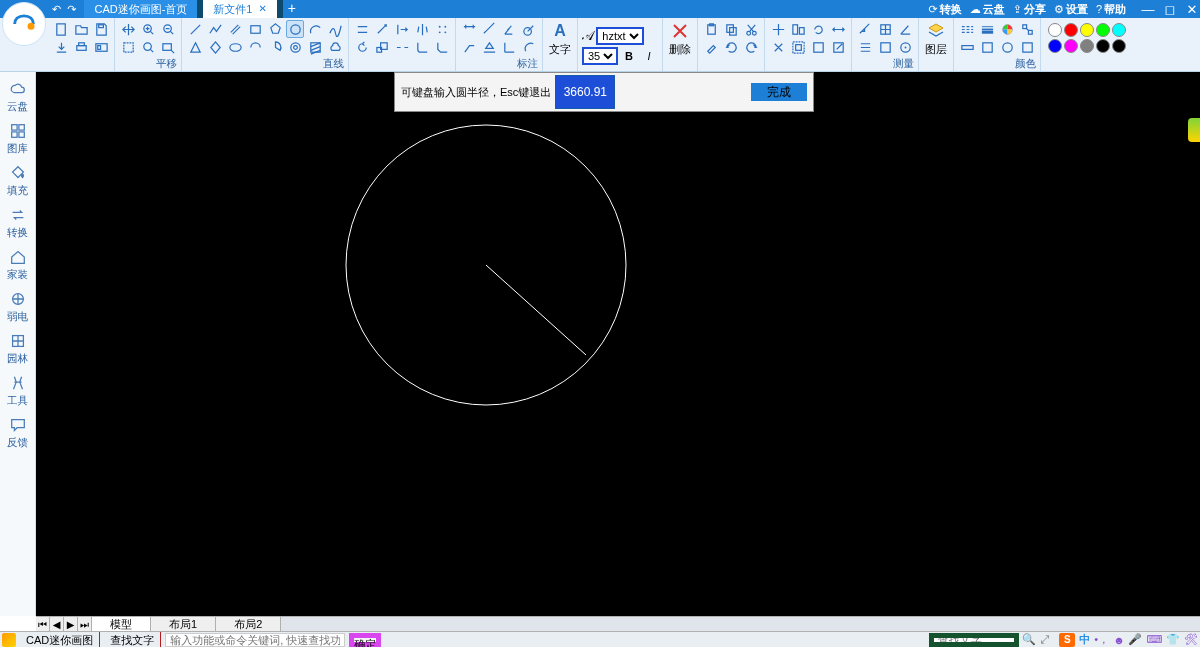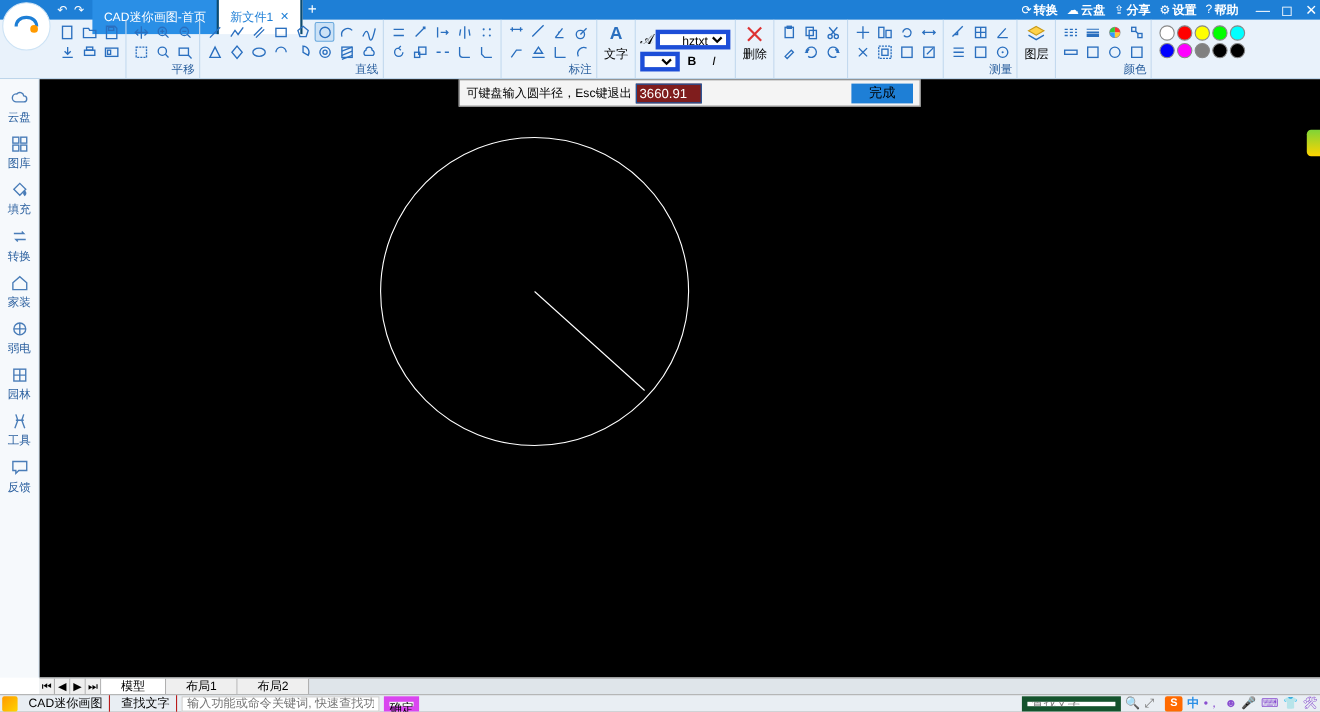--- a/index.html
+++ b/index.html
@@ -5,61 +5,61 @@
 * { margin:0; padding:0; box-sizing:border-box; font-family:"Microsoft YaHei","SimSun",sans-serif; font-size:11px; }
 body { width:1200px; height:647px; background:#fff; overflow:hidden; position:relative; }
 
 
 .titlebar { height:18px; background:#1e7fd6; display:flex; align-items:center; color:#fff; }
 .logo { width:44px; height:44px; background:#fff; border-radius:50%; position:absolute; left:2px; top:2px; display:flex; align-items:center; justify-content:center; z-index:10; border:1px solid #cde3f5; }
 .logo svg { width:28px; height:28px; }
 .titlebar .nav-arrows { margin-left:50px; display:flex; gap:2px; }
 .titlebar .nav-arrows span { cursor:pointer; padding:0 2px; }
 .titlebar .tabs { display:flex; margin-left:6px; height:18px; }
-.titlebar .tab { padding:0 10px; height:31px; line-height:18px; background:#2a8fe6; color:#fff; border-right:2px solid #0c4a6e; display:flex; align-items:center; gap:6px; cursor:pointer; }
+.titlebar .tab { padding:0 10px; height:18px; line-height:18px; background:#2a8fe6; color:#fff; border-right:6px solid #0c4a6e; display:flex; align-items:center; gap:6px; cursor:pointer; }
 .titlebar .tab.active { background:#fff; color:#1e7fd6; }
 .titlebar .tab .close { font-size:10px; }
 .titlebar .add-tab { width:18px; text-align:center; cursor:pointer; color:#fff; font-size:14px; line-height:16px; }
 .titlebar .spacer { flex:1; }
 .titlebar .right-menu { display:flex; gap:8px; align-items:center; padding-right:4px; }
 .titlebar .right-menu span { display:flex; align-items:center; gap:2px; cursor:pointer; font-size:11px; }
 .titlebar .win-btns { display:flex; gap:6px; margin-left:10px; }
 .titlebar .win-btns span { cursor:pointer; font-size:13px; width:16px; text-align:center; }
 
 
 .ribbon { height:54px; background:#e9f2fb; border-bottom:1px solid #b8d2e8; display:flex; align-items:stretch; padding-left:48px; }
 .ribbon .group { border-right:1px solid #c3d9ee; padding:2px 4px 0 4px; display:flex; flex-direction:column; }
 .ribbon .group .row { display:flex; gap:2px; }
 .ribbon .group .label { font-size:10.5px; color:#2a5f9e; text-align:right; margin-top:1px; line-height:13px; }
 .ribbon .btn { width:18px; height:18px; display:flex; align-items:center; justify-content:center; cursor:pointer; border:1px solid transparent; border-radius:2px; }
 .ribbon .btn.active { background:#cce2f6; border-color:#6aa9dd; }
 .ribbon .btn svg { width:15px; height:15px; }
 .ribbon .vgroup { display:flex; flex-direction:column; align-items:center; justify-content:flex-start; padding:2px 6px 0 6px; border-right:1px solid #c3d9ee; }
 .ribbon .vgroup .big-icon { width:20px; height:22px; display:flex; flex-direction:column; align-items:center; justify-content:center; }
-.ribbon select { height:18px; font-size:11px; border:4px solid #1d4ed8; background:#fff;padding-left:16px; }
+.ribbon select { height:18px; font-size:11px; border:2px solid #1d4ed8; background:#fff; }
 .ribbon .font-row { display:flex; gap:2px; align-items:center; }
 .ribbon .color-swatch { width:14px; height:14px; border-radius:50%; cursor:pointer; display:inline-block; margin:1px; }
 
 
 .colors { display:flex; flex-direction:column; padding:4px 6px 0 6px; }
 .colors .crow { display:flex; }
 
 
 .sidebar { position:absolute; left:0; top:72px; width:36px; bottom:31px; background:#f6f9fc; border-right:1px solid #cde0ef; display:flex; flex-direction:column; align-items:center; padding-top:6px; gap:4px; }
 .sidebar .sitem { width:32px; display:flex; flex-direction:column; align-items:center; cursor:pointer; padding:2px 0; color:#2a5f9e; gap:2px; }
 .sidebar .sitem svg { width:18px; height:18px; stroke:#4a7db8; fill:none; stroke-width:1.4; }
 .sidebar .sitem span { font-size:10.5px; }
 
 
 .canvas-wrap { position:absolute; left:36px; right:0; top:72px; bottom:31px; background:#000; overflow:hidden; }
 .canvas-wrap svg.drawing { position:absolute; inset:0; width:100%; height:100%; }
 
 
-.prompt-bar { position:absolute; top:0; left:381px; width:420px; height:25px; background:#f4f4f4; border:1px solid #888; display:flex; align-items:center; padding:0 6px; gap:4px; color:#000; font-size:12px; }
-.prompt-bar input { width:60px; height:18px; background:#7f1d1d; color:#fff; border:1px solid #165aa8; font-size:12px; padding:0 2px; }
+.prompt-bar { position:absolute; top:0; left:358px; width:420px; height:40px; background:#f4f4f4; border:1px solid #888; display:flex; align-items:center; padding:0 6px; gap:4px; color:#000; font-size:12px; }
+.prompt-bar input { width:60px; height:18px; background:#1d4ed8; color:#fff; border:1px solid #165aa8; font-size:12px; padding:16px 2px;text-align:center; }
 .prompt-bar .done-btn { background:#1e7fd6; color:#000000; border:none; height:18px; width:56px; cursor:pointer; font-size:12px; margin-left:auto; }
 
 
 .bubble { position:absolute; right:0; top:46px; width:12px; height:24px; background:linear-gradient(#7fd437,#ffd400); border-radius:4px 0 0 4px; }
 
 
 .bottom-tabs { position:absolute; left:36px; right:0; bottom:16px; height:15px; background:#dfe5ea; display:flex; align-items:stretch; border-top:1px solid #b0b0b0; }
 .bottom-tabs .navb { width:14px; text-align:center; cursor:pointer; border-right:1px solid #b0b0b0; font-size:10px; line-height:15px; background:#efefef; }
 .bottom-tabs .doctab { padding:0 18px; border-right:1px solid #b0b0b0; line-height:15px; cursor:pointer; background:#efefef; font-size:11px; }
 .bottom-tabs .doctab.active { background:#fff; }

